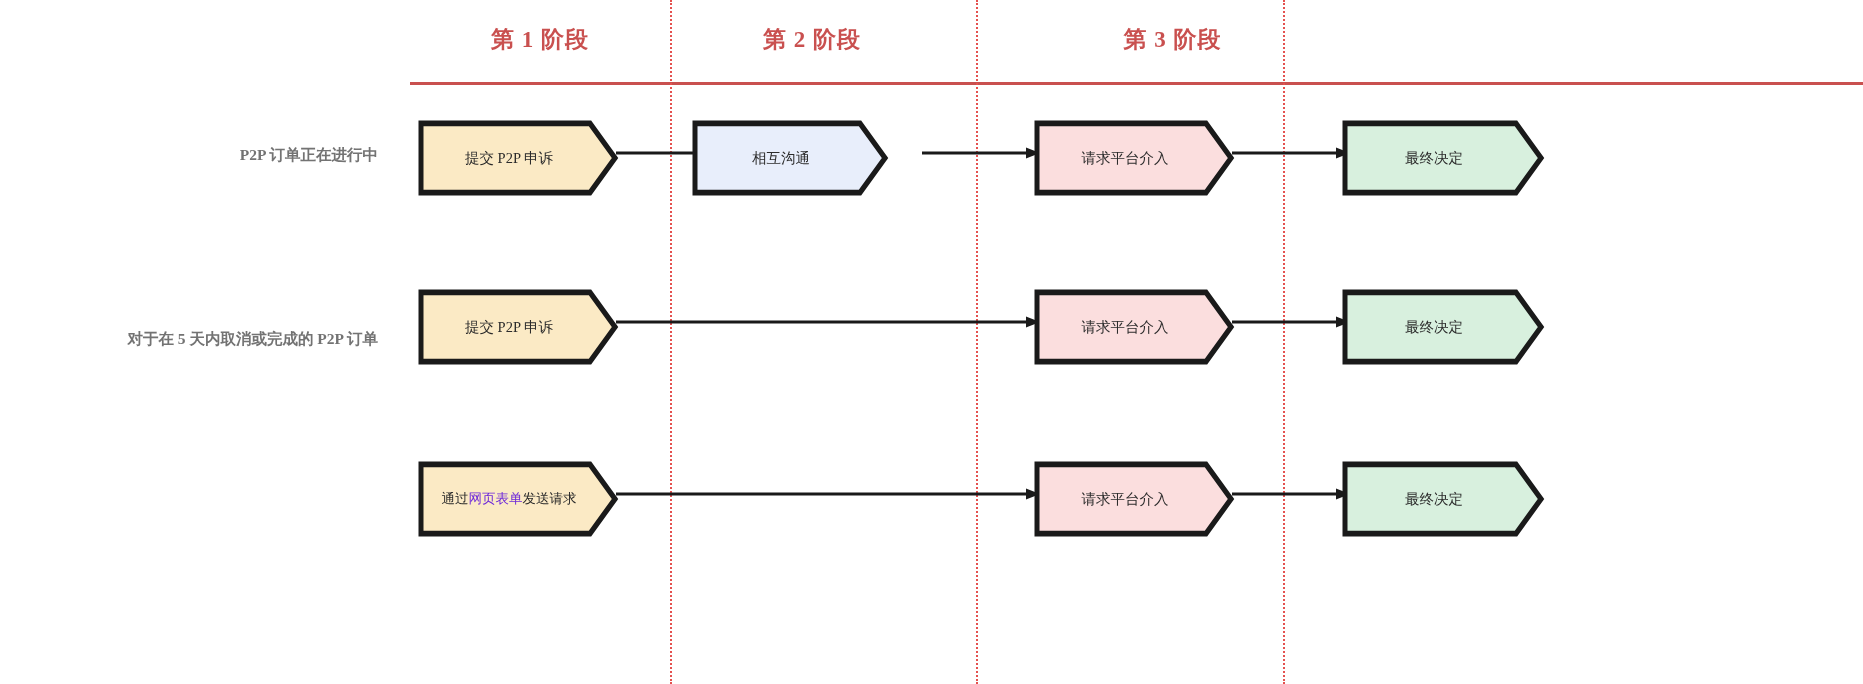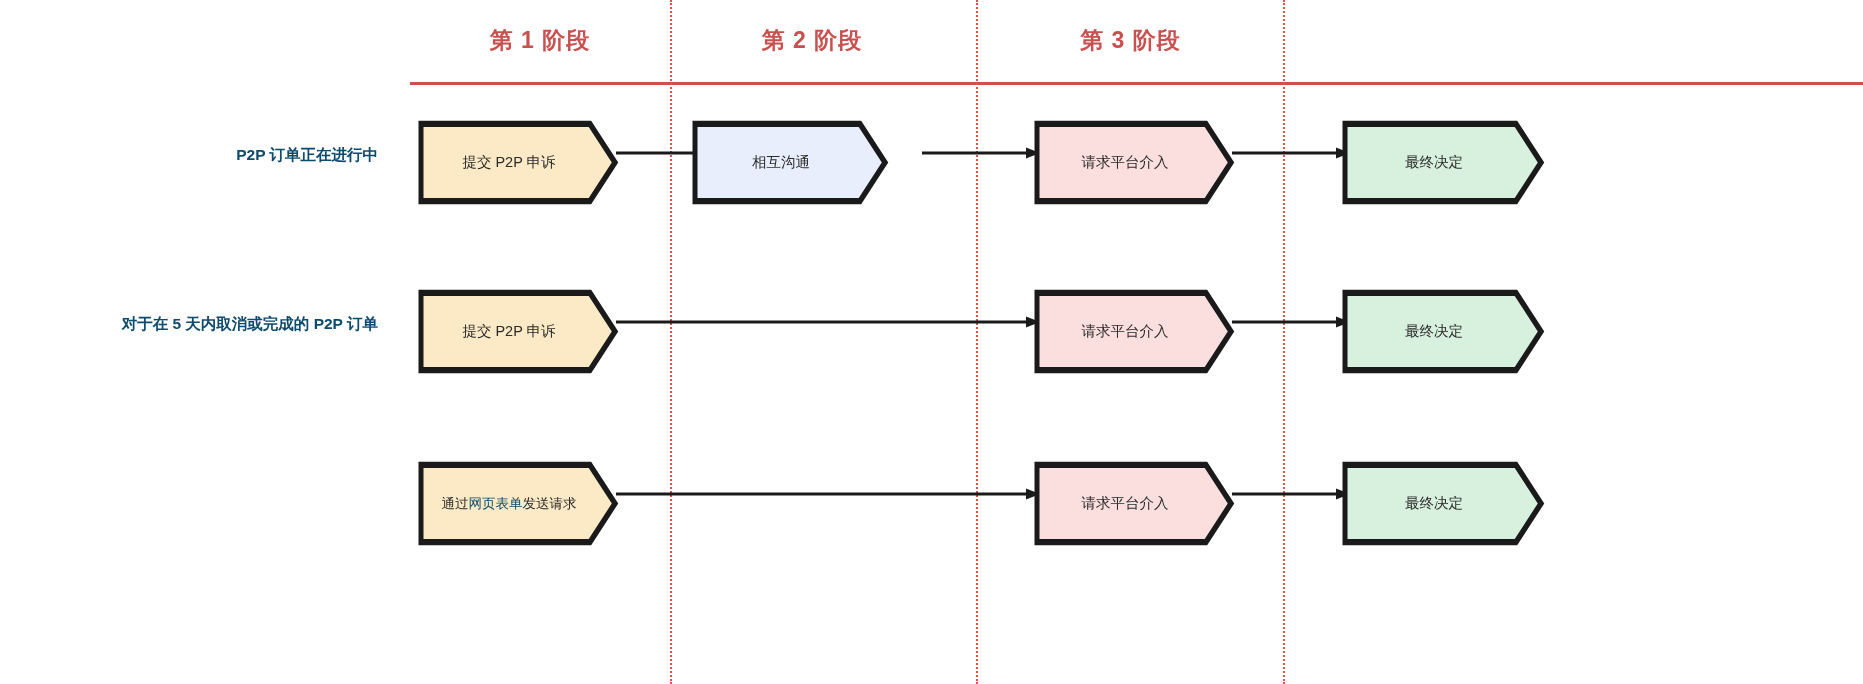--- a/index.html
+++ b/index.html
@@ -13,20 +13,21 @@
     position: relative;
     font-family: "Liberation Sans", "DejaVu Sans", sans-serif;
     overflow: hidden;
   }
 
   #canvas {
     position: absolute;
     left: 0; top: 0;
     width: 1863px;
     height: 684px;
+    font-family: Liberation Serif, serif;
   }
 
   
   .phase-header {
     position: absolute;
     top: 22px;
     height: 36px;
     line-height: 36px;
     text-align: center;
     font-size: 23px;
@@ -53,30 +54,30 @@
     height: 684px;
     border-left: 2px dotted #e4514f;
   }
 
   
   .row-label {
     position: absolute;
     text-align: right;
     font-size: 15.5px;
     font-weight: bold;
-    color: #0c4a6e;
+    color: #737373;
     line-height: 1.55;
     width: 360px;
     left: 18px;
   }
 
   
   .node {
     position: absolute;
-    height: 85px;
+    height: 76px;
     display: flex;
     align-items: center;
     justify-content: center;
   }
   .node .chevron-svg {
     position: absolute;
     left: 0; top: 0;
     width: 100%;
     height: 100%;
     overflow: visible;
@@ -84,21 +85,21 @@
   .node .node-label {
     position: relative;
     z-index: 2;
     font-size: 14.5px;
     color: #2b2b2b;
     white-space: nowrap;
     text-align: center;
     padding-right: 18px;
   }
   .node .node-label .link {
-    color: #0c4a6e;
+    color: #6d28d9;
   }
 
   
   .connector {
     position: absolute;
     height: 12px;
   }
   .connector svg {
     display: block;
     overflow: visible;
@@ -108,21 +109,21 @@
 <body>
 
 <div id="canvas">
 
   <div class="phase-header" style="left:410px; width:260px;">
     <span>第 1 阶段</span>
   </div>
   <div class="phase-header" style="left:660px; width:304px;">
     <span>第 2 阶段</span>
   </div>
-  <div class="phase-header" style="left:978px; width:305px;">
+  <div class="phase-header" style="left:1020px; width:305px;">
     <span>第 3 阶段</span>
   </div>
 
   <div class="header-rule"></div>
 
   <div class="phase-divider" style="left:670px;"></div>
   <div class="phase-divider" style="left:976px;"></div>
   <div class="phase-divider" style="left:1283px;"></div>
 
   <div class="row-label" style="top:143px;">
@@ -171,21 +172,21 @@
     </svg>
   </div>
 
   <div class="node" style="left:1342px; top:120px; width:202px;">
     <svg class="chevron-svg" viewBox="0 0 202 66" preserveAspectRatio="none">
       <polygon points="3,3 174,3 199,33 174,63 3,63" fill="#d8f0de" stroke="#1a1a1a" stroke-width="5" stroke-linejoin="miter"></polygon>
     </svg>
     <span class="node-label">最终决定</span>
   </div>
 
-  <div class="row-label" style="top:312px;">
+  <div class="row-label" style="top:327px;">
     <span>对于在 5 天内取消或完成的 P2P 订单</span>
   </div>
 
   <div class="node" style="left:418px; top:289px; width:200px;">
     <svg class="chevron-svg" viewBox="0 0 200 66" preserveAspectRatio="none">
       <polygon points="3,3 172,3 197,33 172,63 3,63" fill="#fbeac5" stroke="#1a1a1a" stroke-width="5" stroke-linejoin="miter"></polygon>
     </svg>
     <span class="node-label">提交 P2P 申诉</span>
   </div>
 

